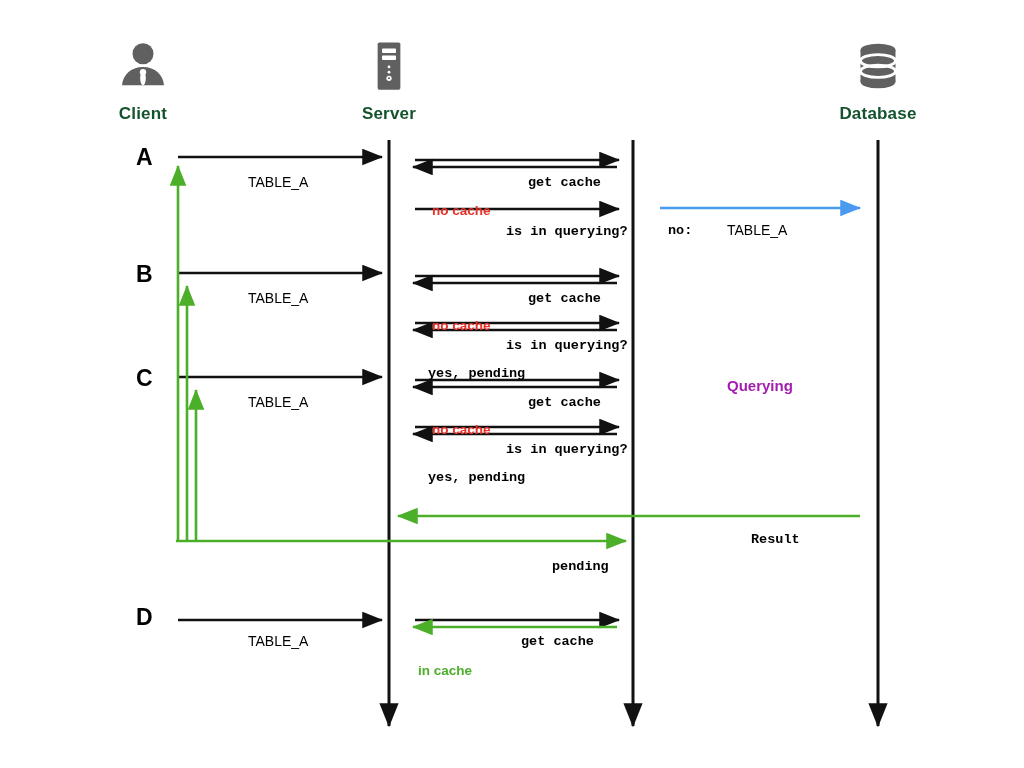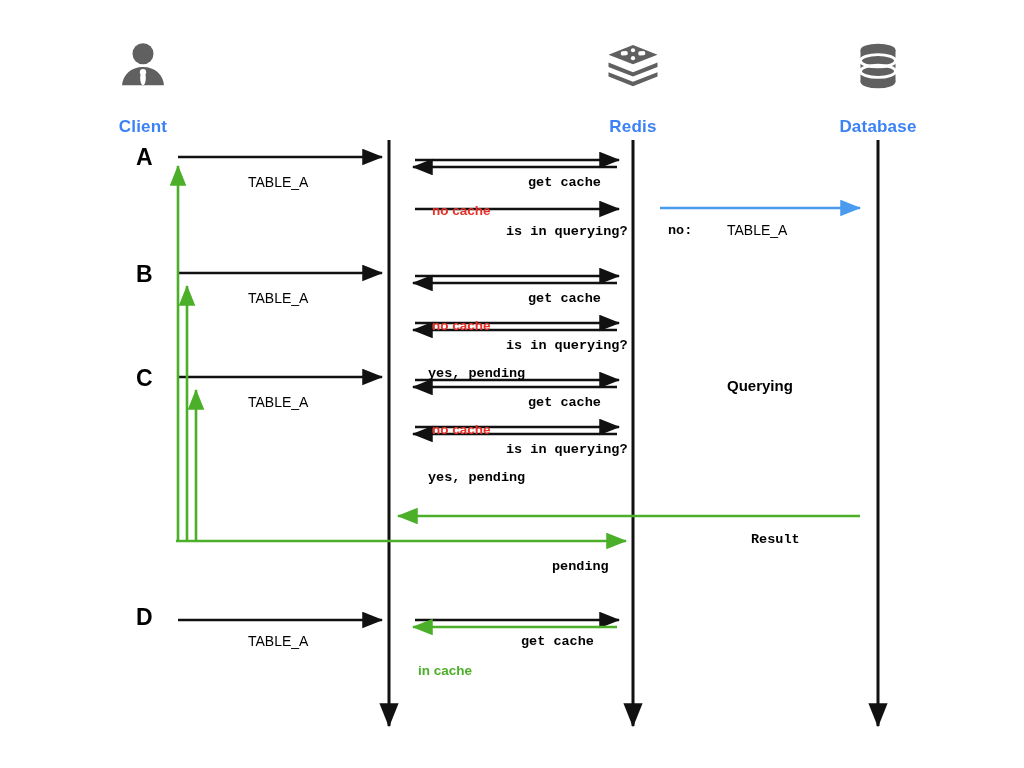--- a/index.html
+++ b/index.html
@@ -17,22 +17,22 @@
   }
   .actor { position: absolute; text-align: center; }
   .actor-icon {
     width: 56px; height: 56px;
     margin: 0 auto;
     display: block;
   }
   .actor-label {
     font-size: 17px;
     font-weight: bold;
-    color: #3b82f6;
-    margin-top: 23px;
+    color: #14532d;
+    margin-top: 10px;
     letter-spacing: 0.2px;
     white-space: nowrap;
   }
   .step-label {
     position: absolute;
     font-size: 23px;
     font-weight: bold;
     color: #000000;
     line-height: 1;
   }
@@ -46,50 +46,50 @@
     font-size: 13.5px;
     line-height: 1;
     white-space: nowrap;
     color: #000000;
     margin-top: 36px;
   }
   .msg.bold { font-weight: bold; font-family: Liberation Mono, monospace; }
   .msg.plain { font-weight: normal; font-size: 14px; }
   .msg.red { color: #e8312a; font-weight: bold; }
   .msg.green { color: #4caf29; font-weight: bold; }
-  .msg.blue { color: #000000; font-weight: bold; font-size: 15px; }
+  .msg.blue { color: #a21caf; font-weight: bold; font-size: 15px; }
 </style>
 </head>
 <body>
 
 <div id="canvas">
 
   <div class="actor" style="left:93px; top:38px; width:100px;">
     <svg class="actor-icon" viewBox="0 0 64 64">
       <circle cx="32" cy="18" r="12" fill="#606060"></circle>
       <path d="M32 33 C18 33 9 42 8 54 L56 54 C55 42 46 33 32 33 Z" fill="#606060"></path>
       <ellipse cx="32" cy="46" rx="3.2" ry="8" fill="#ffffff"></ellipse>
       <circle cx="32" cy="39" r="3.6" fill="#ffffff"></circle>
     </svg>
     <div class="actor-label">Client</div>
   </div>
 
+  <div class="actor" style="left:339px; top:38px; width:100px;">
+    <svg class="actor-icon" viewBox="0 0 64 64">
+      <rect x="19" y="5" width="26" height="54" rx="2" fill="#606060"></rect>
+      <rect x="24" y="12" width="16" height="5" rx="1" fill="#ffffff"></rect>
+      <rect x="24" y="20" width="16" height="5" rx="1" fill="#ffffff"></rect>
+      <circle cx="32" cy="33" r="1.6" fill="#ffffff"></circle>
+      <circle cx="32" cy="39" r="1.6" fill="#ffffff"></circle>
+      <circle cx="32" cy="46" r="3" fill="#ffffff"></circle>
+      <circle cx="32" cy="46" r="1.2" fill="#606060"></circle>
+    </svg>
+    <div class="actor-label">Server</div>
+  </div>
 
-  <div class="actor" style="left:583px; top:38px; width:100px;">
-    <svg class="actor-icon" viewBox="0 0 64 64">
-      <path d="M32 8 L60 19 L32 30 L4 19 Z" fill="#606060"></path>
-      <path d="M4 28 L32 39 L60 28 L60 33 L32 44 L4 33 Z" fill="#606060"></path>
-      <path d="M4 39 L32 50 L60 39 L60 44 L32 55 L4 44 Z" fill="#606060"></path>
-      <rect x="18" y="15" width="8" height="5" rx="2" fill="#ffffff" transform="rotate(-4 22 17)"></rect>
-      <rect x="38" y="15" width="8" height="5" rx="2" fill="#ffffff" transform="rotate(-4 42 17)"></rect>
-      <circle cx="32" cy="14" r="2.4" fill="#ffffff"></circle>
-      <circle cx="32" cy="23" r="2.4" fill="#ffffff"></circle>
-    </svg>
-    <div class="actor-label">Redis</div>
-  </div>
 
   <div class="actor" style="left:828px; top:38px; width:100px;">
     <svg class="actor-icon" viewBox="0 0 64 64">
       <ellipse cx="32" cy="14" rx="20" ry="7.5" fill="#606060"></ellipse>
       <rect x="12" y="14" width="40" height="36" fill="#606060"></rect>
       <ellipse cx="32" cy="50" rx="20" ry="7.5" fill="#606060"></ellipse>
       <path d="M12 24 A20 7.5 0 0 0 52 24 A20 7.5 0 0 0 12 24 Z" fill="#ffffff" opacity="0"></path>
       <ellipse cx="32" cy="26" rx="20" ry="7" fill="none" stroke="#ffffff" stroke-width="3.4"></ellipse>
       <ellipse cx="32" cy="38" rx="20" ry="7" fill="none" stroke="#ffffff" stroke-width="3.4"></ellipse>
     </svg>

